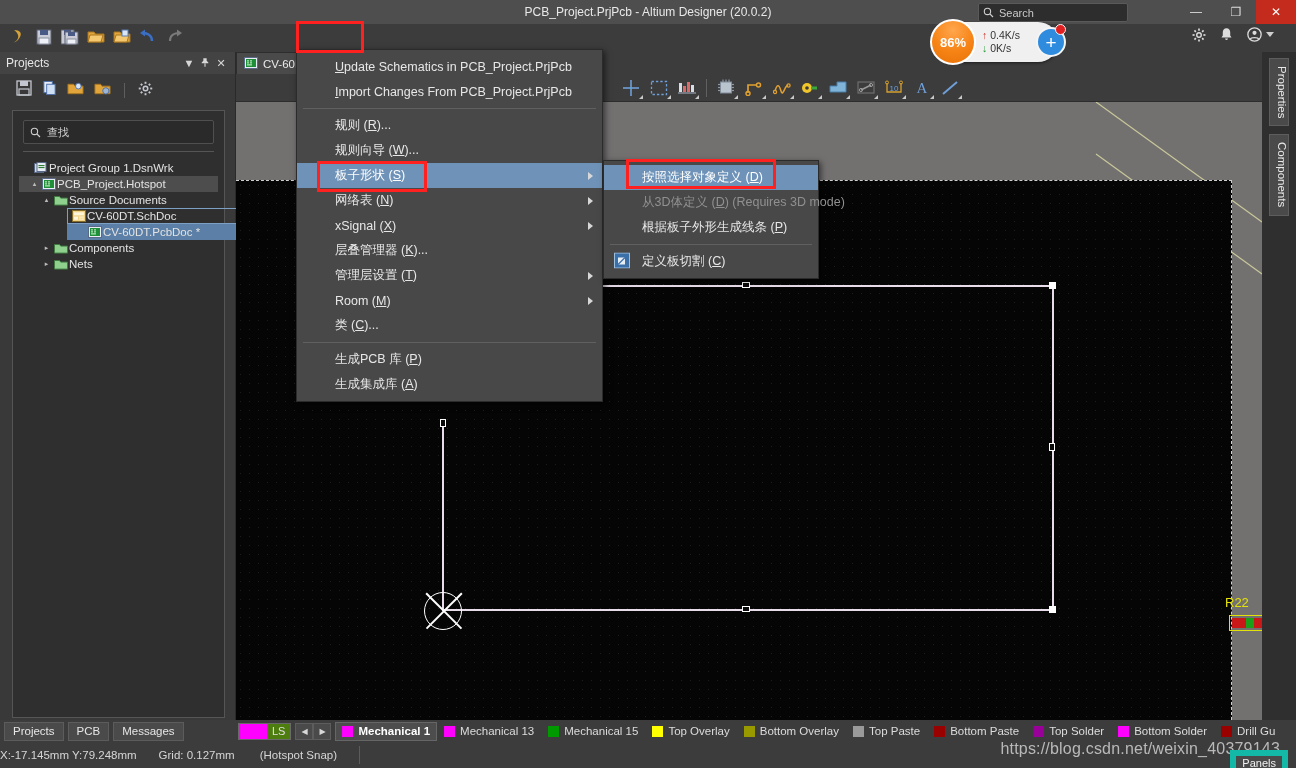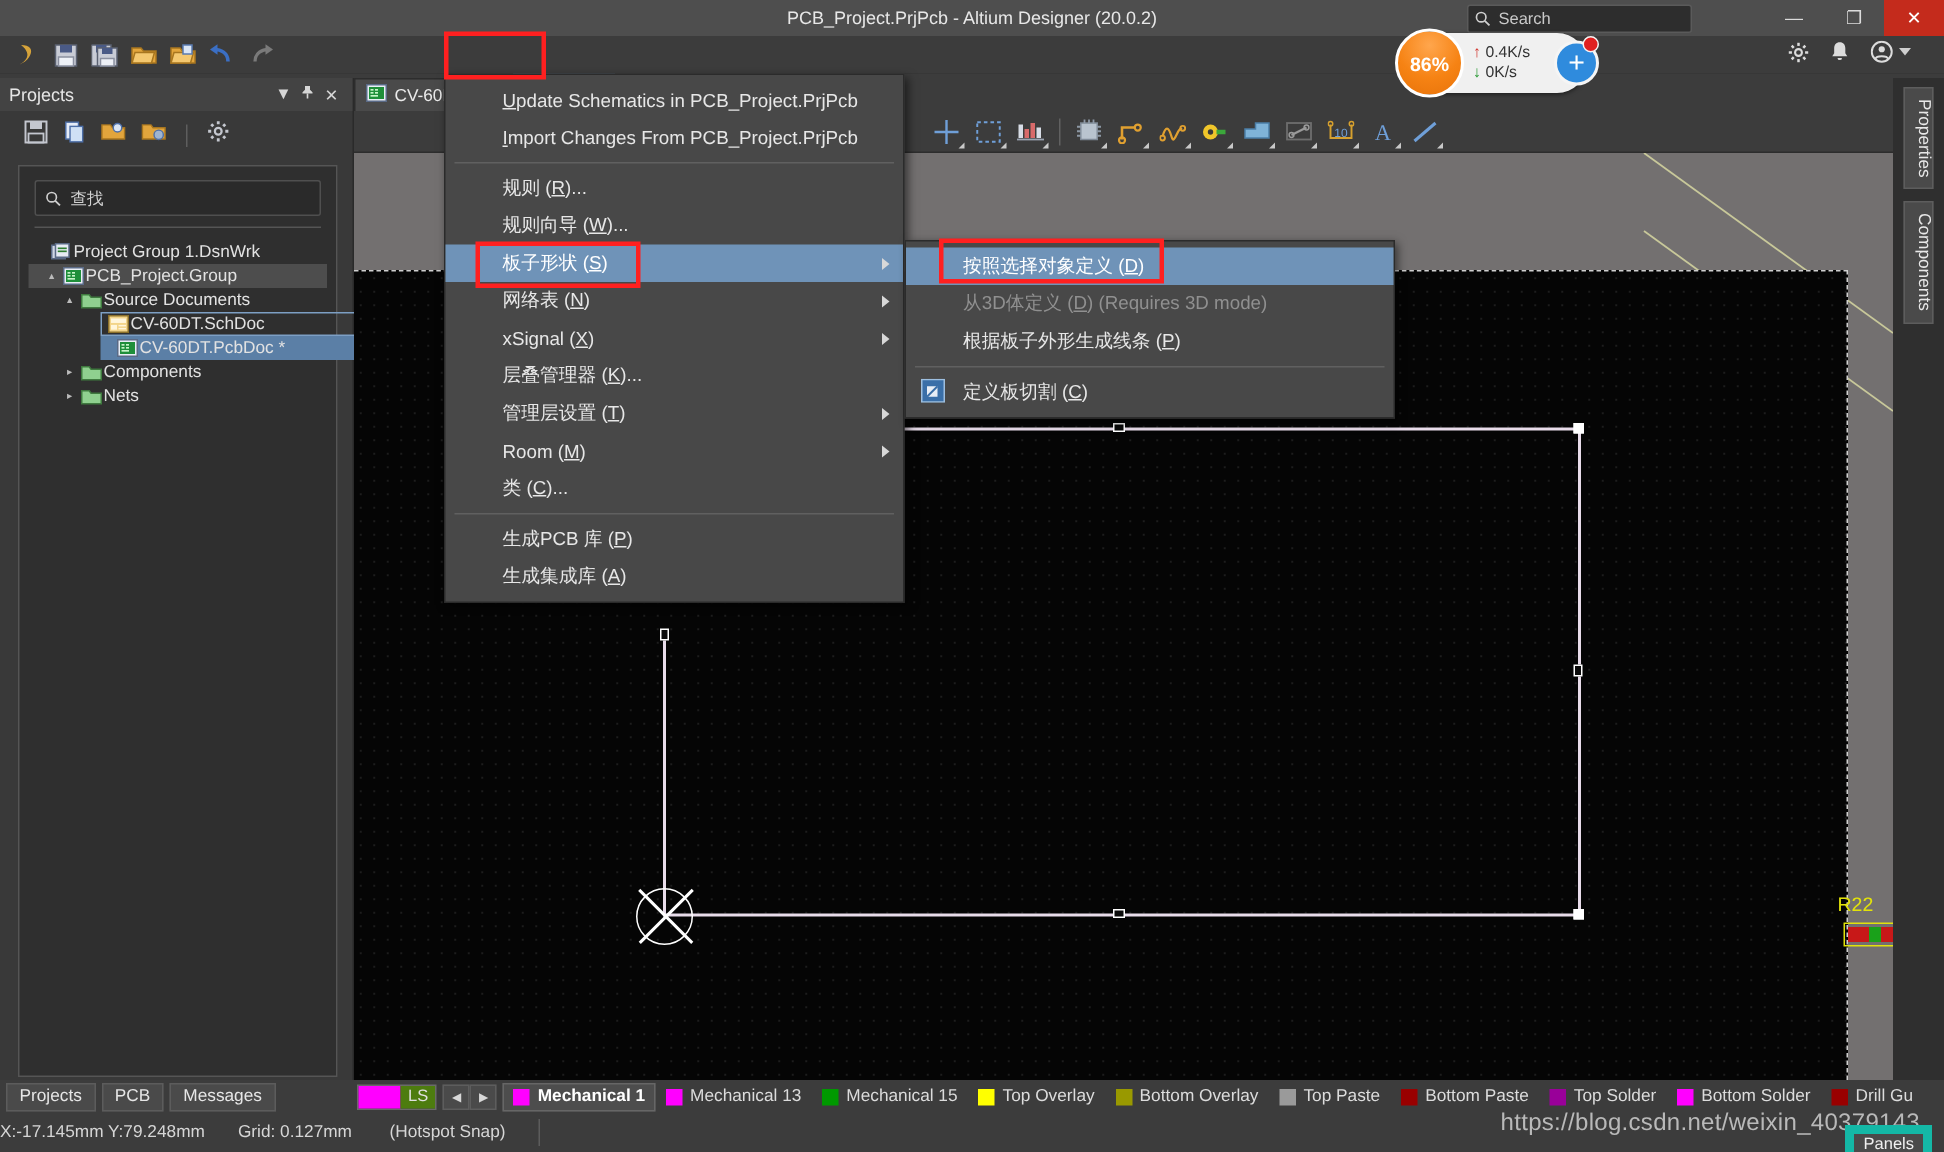--- a/index.html
+++ b/index.html
@@ -235,21 +235,21 @@
     position: absolute; right: 8px; top: 750px; background: #4a4a4a; border: 6px solid #14b8a6;
     color: #f0f0f0; font-size: 11px; padding: 1px 6px; z-index: 51;
   }
 
   
   .dd {
     position: absolute; background: #484848; border: 1px solid #2b2b2b;
     box-shadow: 2px 2px 6px rgba(0,0,0,.55); z-index: 60; padding: 4px 0;
   }
   .dd-main { left: 296px; top: 49px; width: 307px; }
-  .dd-sub  { left: 603px; top: 160px; width: 327px; text-align: center; }
+  .dd-sub  { left: 603px; top: 160px; width: 216px; text-align: center; }
   .ddi {
     height: 25px; display: flex; align-items: center; padding: 0 10px 0 38px;
     font-size: 12.5px; color: #e7e7e7; position: relative; white-space: nowrap;
   }
   .ddi.hl { background: #6f93b8; color: #fff; }
   .ddi.dis { color: #909090; }
   .ddi u { text-decoration: underline; }
   .ddi .caret {
     position: absolute; right: 9px; top: 50%; transform: translateY(-50%);
     width: 0; height: 0; border-top: 4px solid transparent; border-bottom: 4px solid transparent;
@@ -498,21 +498,21 @@
             <svg width="14" height="12" viewBox="0 0 14 12">
                 <rect x="0.5" y="0.5" width="13" height="11" fill="#e9eef6" stroke="#5a6a86"></rect>
                 <rect x="2" y="2" width="10" height="8" fill="#1f8f3a"></rect>
                 <rect x="3" y="3.4" width="2" height="1" fill="#d8ffd8"></rect>
                 <rect x="6" y="3.4" width="2" height="1" fill="#d8ffd8"></rect>
                 <rect x="3" y="5.4" width="2" height="1" fill="#d8ffd8"></rect>
                 <rect x="6" y="5.4" width="2" height="1" fill="#d8ffd8"></rect>
                 <rect x="3" y="7.4" width="5" height="1" fill="#d8ffd8"></rect>
               </svg>
           </span>
-          <span>PCB_Project.Group</span>
+          <span>PCB_Project.Hotspot</span>
         </div>
 
         <div class="tnode" style="padding-left:22px">
           <span class="arrow">▴</span>
           <span class="tico">
             <svg width="14" height="11" viewBox="0 0 14 11">
                 <path d="M0.5 1.5h5l1.2 1.6H13.5v7H0.5Z" fill="#8fd08f" stroke="#3f7a3f"></path>
               </svg>
           </span>
           <span>Source Documents</span>
@@ -524,21 +524,21 @@
                 <rect x="0.5" y="0.5" width="13" height="11" fill="#f3d58a" stroke="#8a6f2a"></rect>
                 <rect x="2" y="2.3" width="10" height="3" fill="#fff6dc"></rect>
                 <rect x="2" y="6.6" width="4" height="3.2" fill="#fff6dc"></rect>
                 <rect x="7" y="6.6" width="5" height="1" fill="#fff6dc"></rect>
                 <rect x="7" y="8.6" width="5" height="1" fill="#fff6dc"></rect>
               </svg>
           </span>
           <span>CV-60DT.SchDoc</span>
         </div>
 
-        <div class="tnode sel-blue" style="margin-left:48px;width:170px;padding-left:9px">
+        <div class="tnode sel-blue" style="margin-left:48px;width:170px;padding-left:19px">
           <span class="tico">
             <svg width="14" height="12" viewBox="0 0 14 12">
                 <rect x="0.5" y="0.5" width="13" height="11" fill="#e9eef6" stroke="#5a6a86"></rect>
                 <rect x="2" y="2" width="10" height="8" fill="#1f8f3a"></rect>
                 <rect x="3" y="3.4" width="2" height="1" fill="#d8ffd8"></rect>
                 <rect x="6" y="3.4" width="2" height="1" fill="#d8ffd8"></rect>
                 <rect x="3" y="5.4" width="2" height="1" fill="#d8ffd8"></rect>
                 <rect x="6" y="5.4" width="2" height="1" fill="#d8ffd8"></rect>
                 <rect x="3" y="7.4" width="5" height="1" fill="#d8ffd8"></rect>
               </svg>

